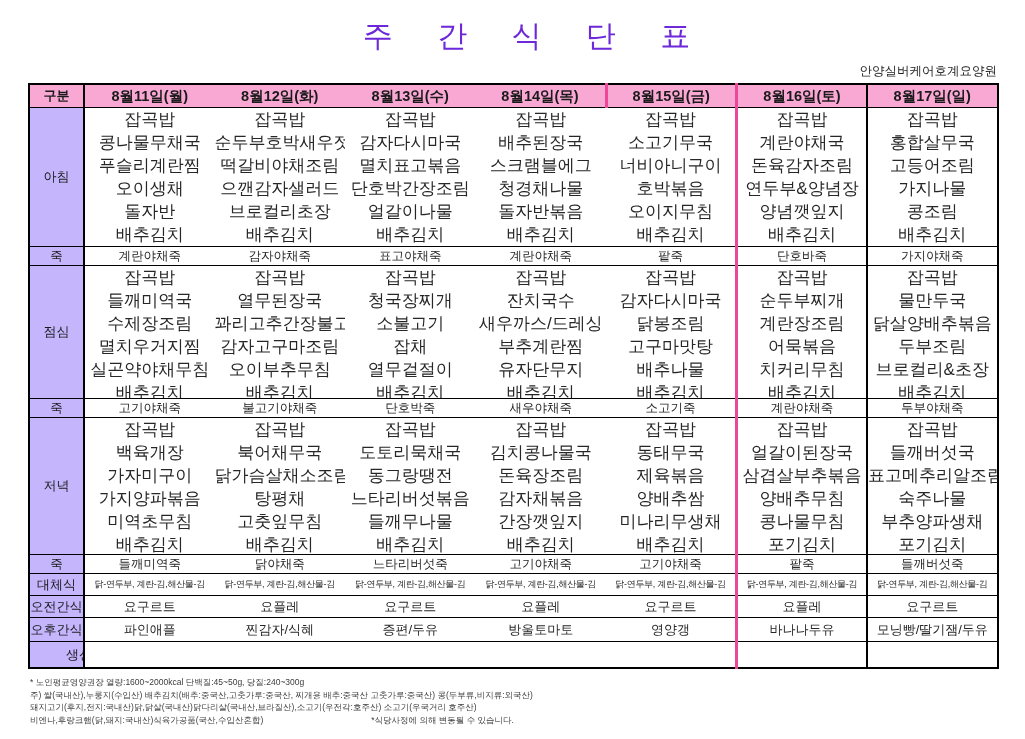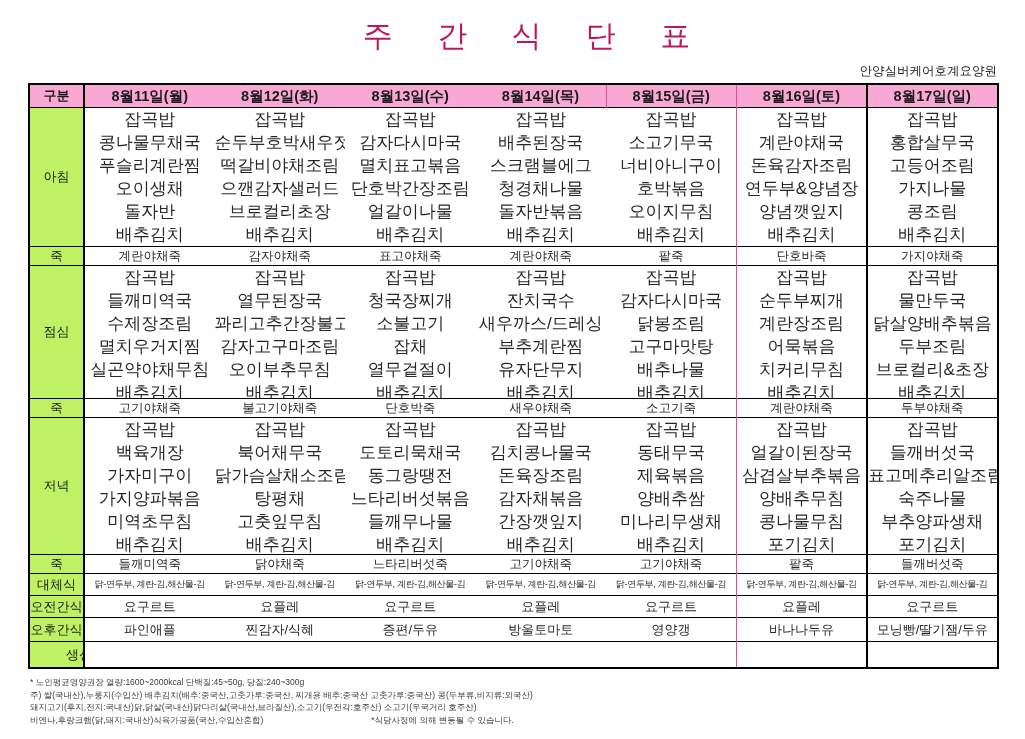--- a/index.html
+++ b/index.html
@@ -10,21 +10,21 @@
     color:#262626;
     position:relative;
     overflow:hidden;
   }
   .title{
     margin-top:16px;
     text-align:center;
     font-size:30px;
     letter-spacing:18px;
     text-indent:18px;
-    color:#be185d;
+    color:#6d28d9;
     font-weight:500;
     padding-left:28px;
   }
   .facility{
     width:969px;
     margin:6px 0 3px 28px;
     text-align:right;
     font-size:12.5px;
     color:#222;
   }
@@ -44,27 +44,27 @@
     white-space:nowrap;
   }
   thead th{
     background:#f9a8d4;
     font-size:14.5px;
     font-weight:700;
     height:22px;
     color:#1a1a1a;
   }
   td.lbl{
-    background:#bef264;
+    background:#c4b5fd;
     border-right:2px solid #000;
     font-size:13px;
     color:#1a1a1a;
   }
   th.corner{ border-right:2px solid #000; font-size:13px;}
-  .d5{ border-left:1px solid #ec4899; }
+  .d5{ border-left:3px solid #ec4899; }
   .d6{ border-left:2px solid #000; }
   .lines{
     display:flex;
     flex-direction:column;
     justify-content:space-around;
     font-size:17px;
   }
   .h-bf{height:138px;}
   .h-lu{height:132px;}
   .h-di{height:136px;}

